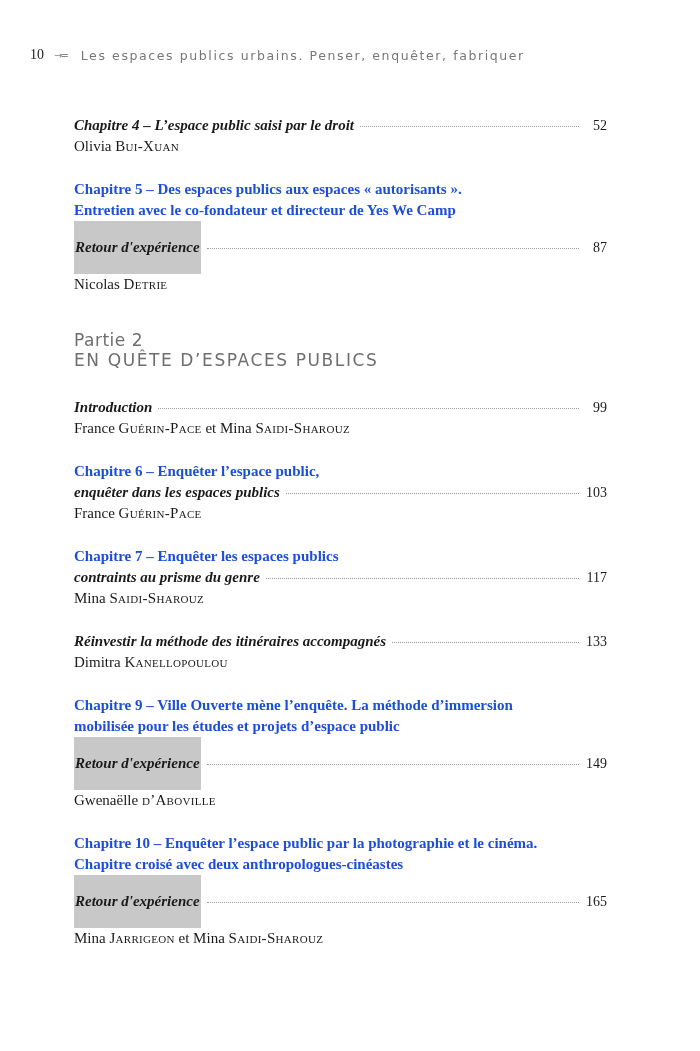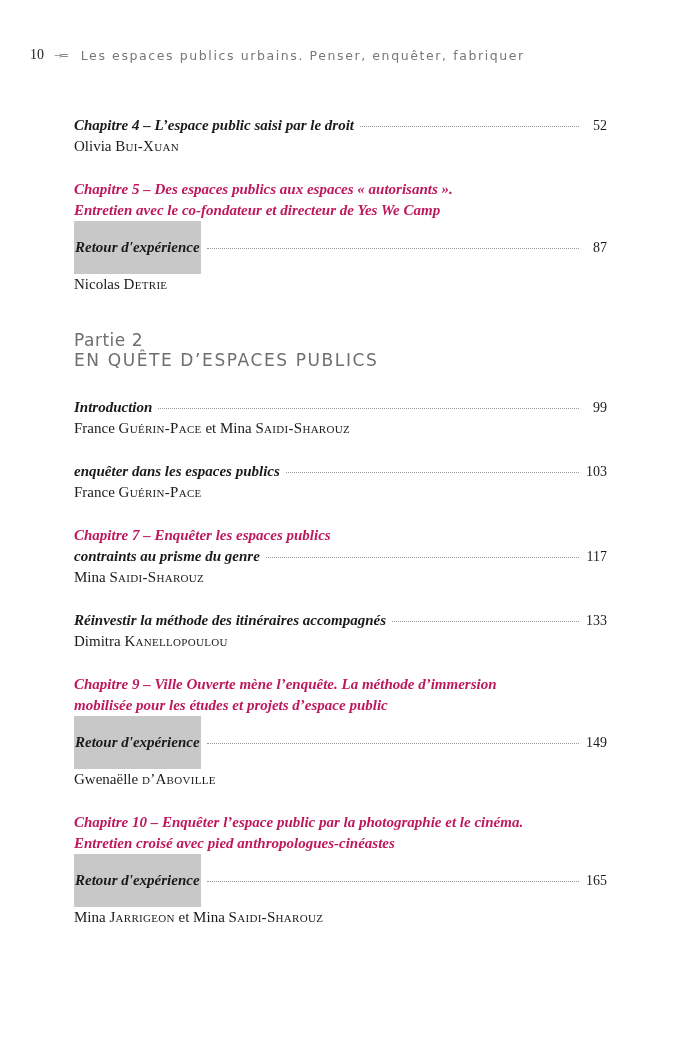--- a/index.html
+++ b/index.html
@@ -47,25 +47,24 @@
       position: absolute;
       left: 74px;
       width: 533px;
       top: 115px;
     }
     .entry {
       margin-bottom: 22px;
     }
     .title-line {
       font-family: "Liberation Serif", serif;
-      font-style: italic;
       font-weight: bold;
       font-size: 15px;
       line-height: 21px;
-      color: #be185d;
+      color: #1d4ed8;
     }
     .leader-line {
       display: flex;
       align-items: baseline;
       font-family: "Liberation Serif", serif;
       font-size: 15px;
       line-height: 21px;
     }
     .leader-line .lt {
       font-style: italic;
@@ -159,20 +158,21 @@
   <div class="entry">
     <div class="leader-line">
       <span class="lt">Introduction</span>
       <span class="dots"></span>
       <span class="page">99</span>
     </div>
     <div class="author"><span>France </span><span class="sc">Guérin-Pace</span><span> et Mina </span><span class="sc">Saidi-Sharouz</span></div>
   </div>
 
   <div class="entry">
+    <div class="title-line">Chapitre 6 – Enquêter l’espace public,</div>
     <div class="leader-line">
       <span class="lt">enquêter dans les espaces publics</span>
       <span class="dots"></span>
       <span class="page">103</span>
     </div>
     <div class="author"><span>France </span><span class="sc">Guérin-Pace</span></div>
   </div>
 
   <div class="entry">
     <div class="title-line">Chapitre 7 – Enquêter les espaces publics</div>
@@ -199,21 +199,21 @@
     <div class="leader-line">
       <span class="lt hl">Retour d'expérience</span>
       <span class="dots"></span>
       <span class="page">149</span>
     </div>
     <div class="author"><span>Gwenaëlle </span><span class="sc">d’Aboville</span></div>
   </div>
 
   <div class="entry">
     <div class="title-line">Chapitre 10 – Enquêter l’espace public par la photographie et le cinéma.</div>
-    <div class="title-line">Entretien croisé avec pied anthropologues-cinéastes</div>
+    <div class="title-line">Chapitre croisé avec deux anthropologues-cinéastes</div>
     <div class="leader-line">
       <span class="lt hl">Retour d'expérience</span>
       <span class="dots"></span>
       <span class="page">165</span>
     </div>
     <div class="author"><span>Mina </span><span class="sc">Jarrigeon</span><span> et Mina </span><span class="sc">Saidi-Sharouz</span></div>
   </div>
 
 </main>
 

